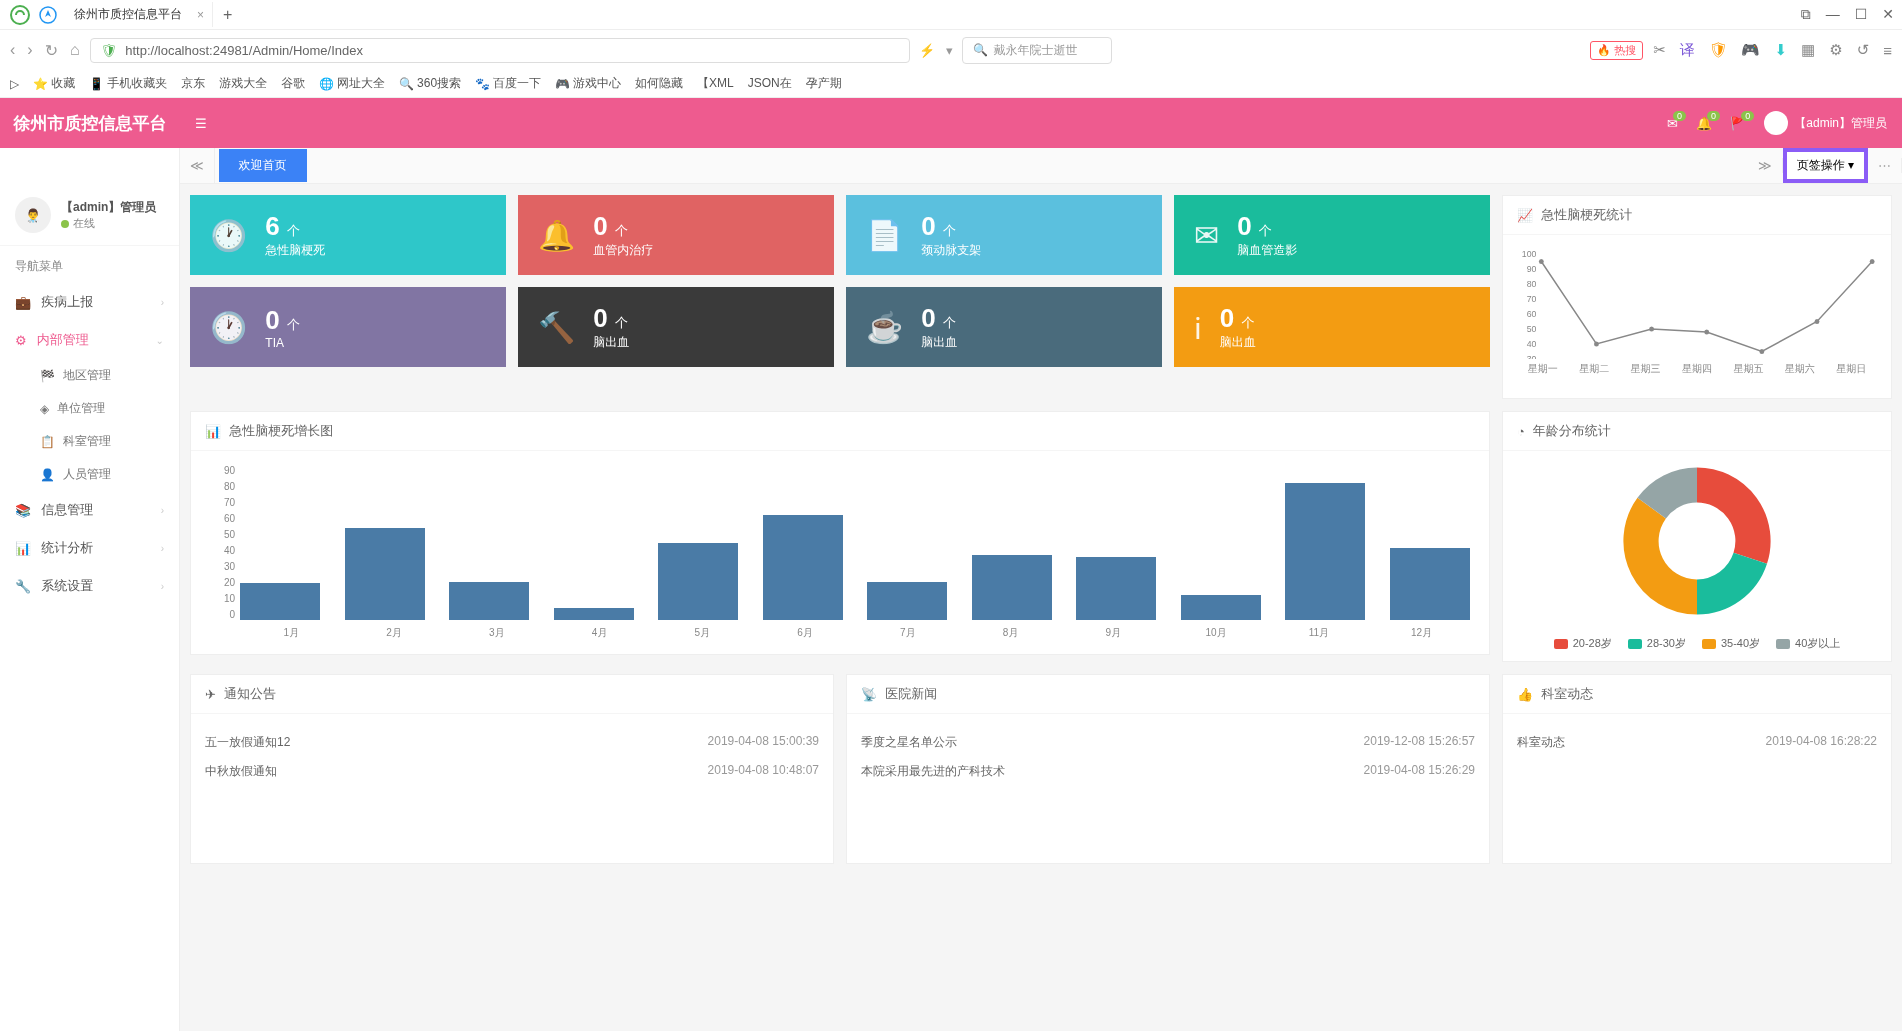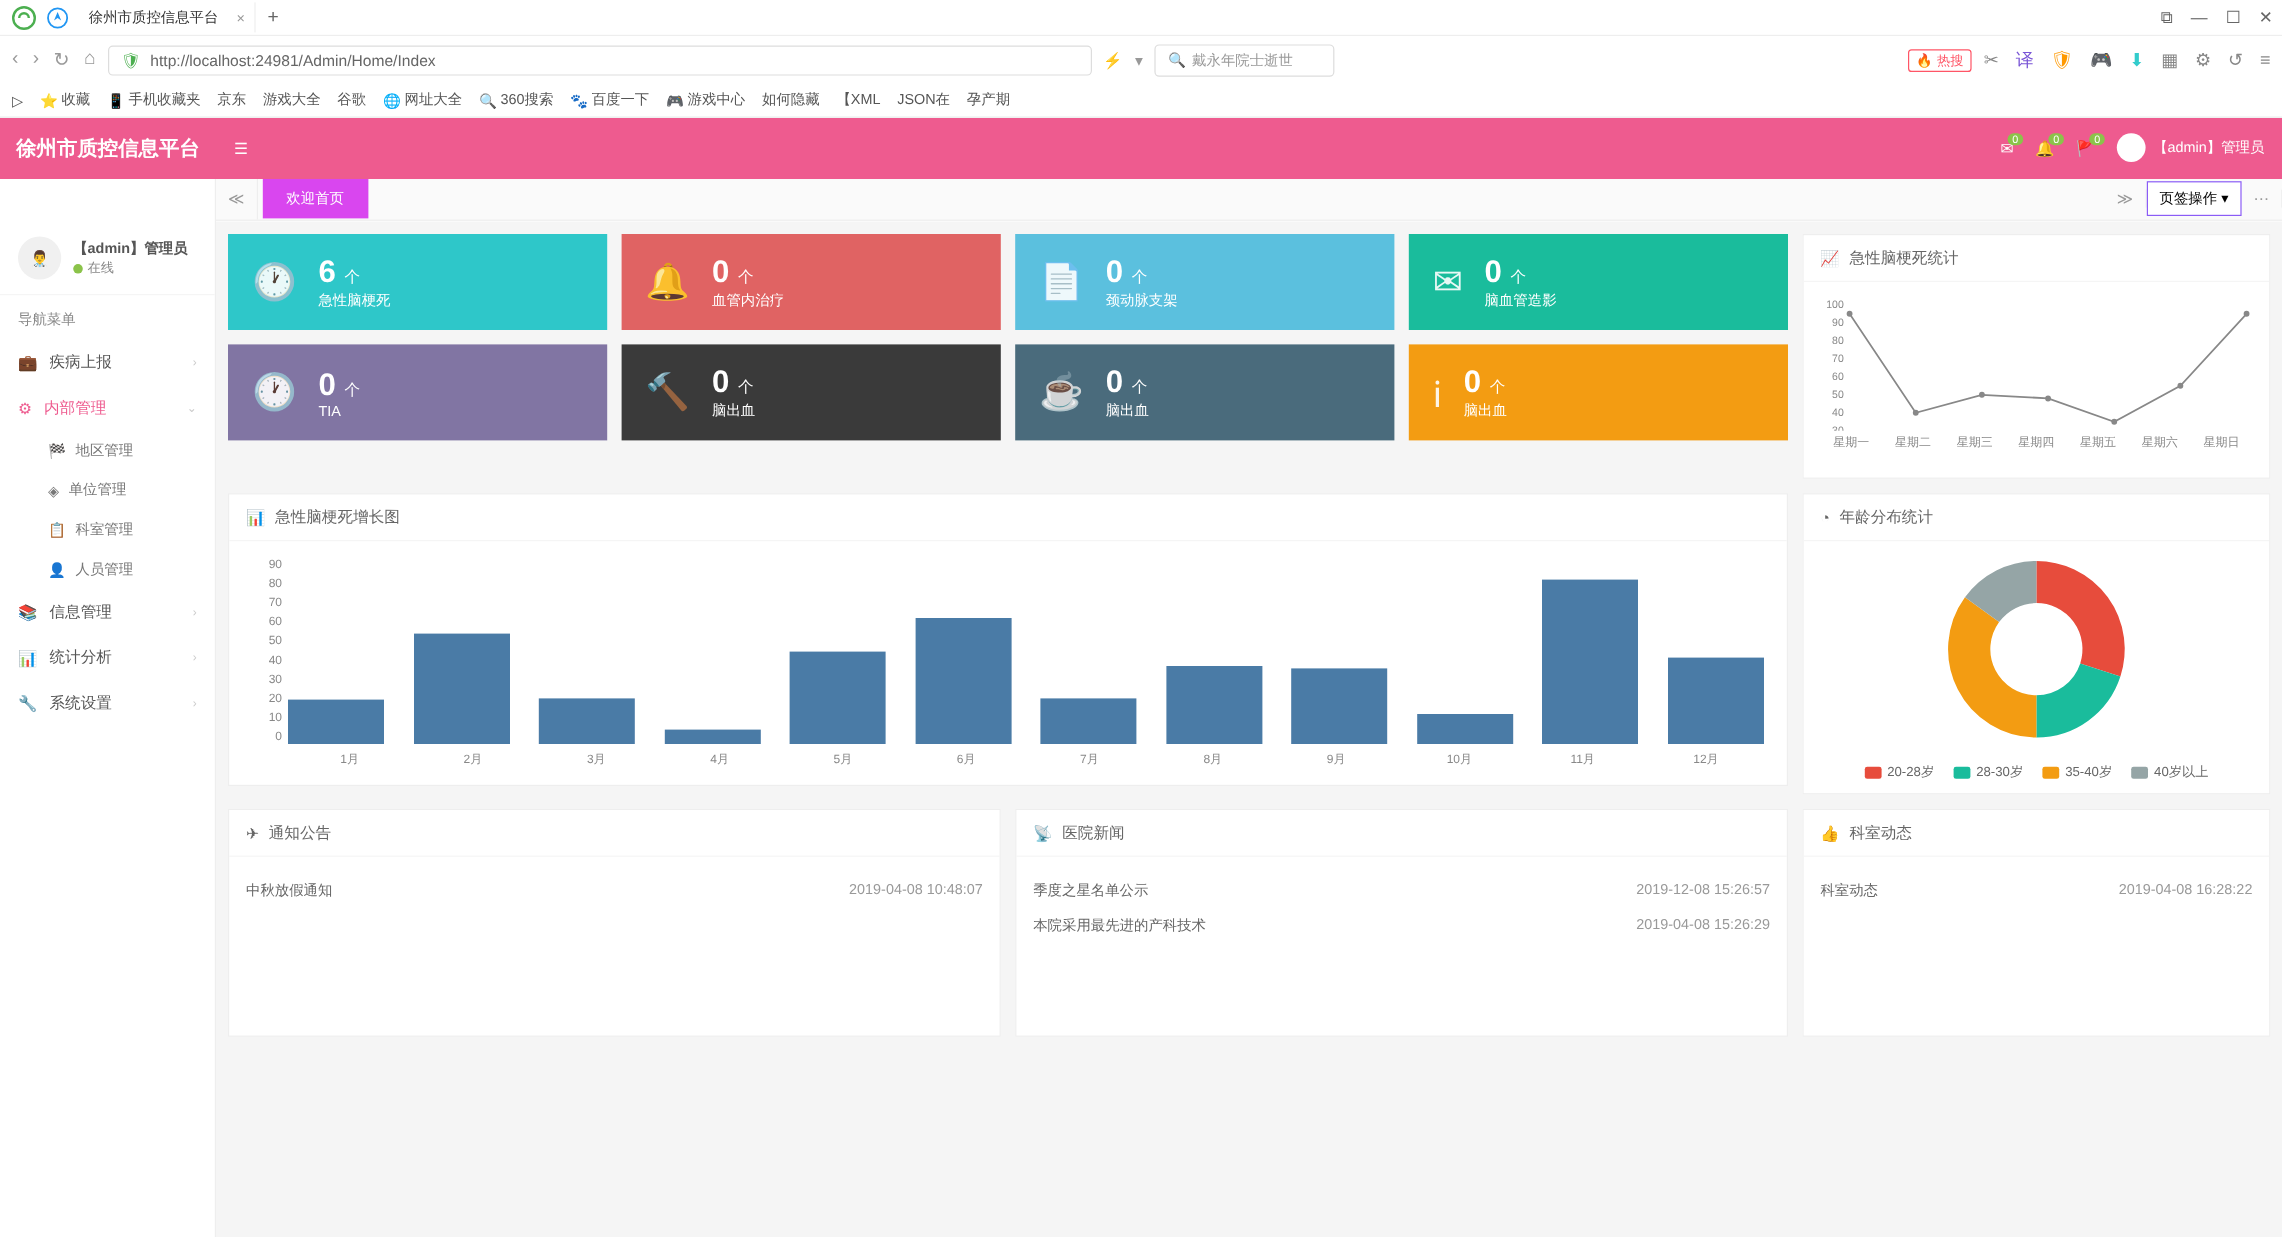--- a/index.html
+++ b/index.html
@@ -28,24 +28,24 @@
 .app-header { position: fixed; top: 98px; left: 0; right: 0; height: 50px; background: #ee5b8f; color: #fff; display: flex; align-items: center; z-index: 100; }
 .app-logo { width: 180px; text-align: center; font-size: 17px; font-weight: bold; }
 .app-hamburger { padding: 0 15px; cursor: pointer; }
 .app-header-right { margin-left: auto; display: flex; align-items: center; gap: 18px; padding-right: 15px; }
 .app-header-right .notif { position: relative; }
 .app-header-right .badge { position: absolute; top: -5px; right: -8px; background: #8bc34a; color: #fff; border-radius: 8px; font-size: 9px; padding: 0 4px; }
 .user-info { display: flex; align-items: center; gap: 6px; font-size: 12px; }
 .avatar-sm { width: 24px; height: 24px; border-radius: 50%; background: #fff; display: inline-block; }
 
 .tabs-bar { position: fixed; top: 148px; left: 180px; right: 0; height: 36px; background: #fafafa; border-bottom: 1px solid #eee; display: flex; align-items: center; z-index: 99; }
-.tabs-bar .tab { background: #d946ef; color: #fff; padding: 8px 20px; font-size: 12px; margin-left: 4px; }
+.tabs-bar .tab { background: #3b82f6; color: #fff; padding: 8px 20px; font-size: 12px; margin-left: 4px; }
 .tabs-bar .tab-nav { padding: 0 10px; color: #999; border-right: 1px solid #eee; height: 100%; display: flex; align-items: center; }
 .tabs-bar .tab-ops { margin-left: auto; display: flex; align-items: center; }
-.tabs-bar .tab-ops button { border: 1px solid #8b5cf6; background: #fff; padding: 5px 10px; font-size: 12px; cursor: pointer; }
+.tabs-bar .tab-ops button { border: 4px solid #8b5cf6; background: #fff; padding: 5px 10px; font-size: 12px; cursor: pointer; }
 
 
 .sidebar { width: 180px; background: #fff; border-right: 1px solid #eee; padding-top: 86px; overflow-y: auto; }
 .sidebar-user { padding: 12px 15px; display: flex; align-items: center; gap: 10px; border-bottom: 1px solid #f5f5f5; }
 .sidebar-user .avatar { width: 36px; height: 36px; border-radius: 50%; background: #f0f0f0; display: flex; align-items: center; justify-content: center; }
 .sidebar-user .name { font-size: 12px; font-weight: bold; color: #555; }
 .sidebar-user .status { font-size: 11px; color: #888; display: flex; align-items: center; gap: 4px; text-align: center; }
 .sidebar-user .dot { width: 8px; height: 8px; border-radius: 50%; background: #8bc34a; display: inline-block; }
 .sidebar-title { padding: 12px 15px 8px; font-size: 12px; color: #888; }
 .sidebar-item { padding: 10px 15px; font-size: 13px; color: #555; display: flex; align-items: center; gap: 10px; cursor: pointer; position: relative; }
@@ -462,20 +462,24 @@
 
     <div class="layout-row">
       <div class="col-main bottom-row">
         <div class="panel">
           <div class="panel-header">
               <span>✈</span>
               <span>通知公告</span>
             </div>
           <div class="panel-body" id="notices">
               <div class="news-item">
+                <span>五一放假通知12</span>
+                <span class="time">2019-04-08 15:00:39</span>
+              </div>
+              <div class="news-item">
                 <span>中秋放假通知</span>
                 <span class="time">2019-04-08 10:48:07</span>
               </div>
             </div>
         </div>
         <div class="panel">
           <div class="panel-header">
               <span>📡</span>
               <span>医院新闻</span>
             </div>

